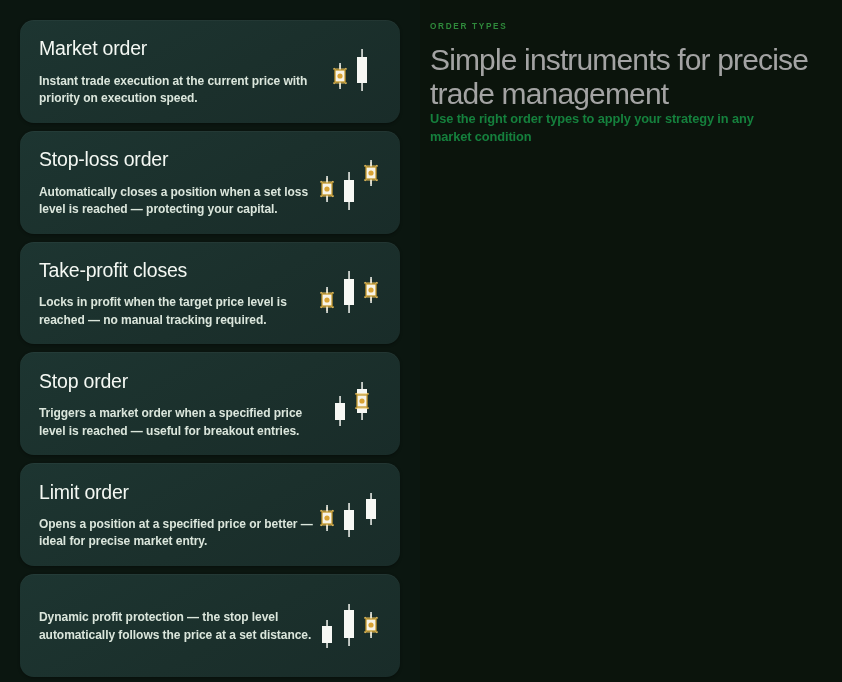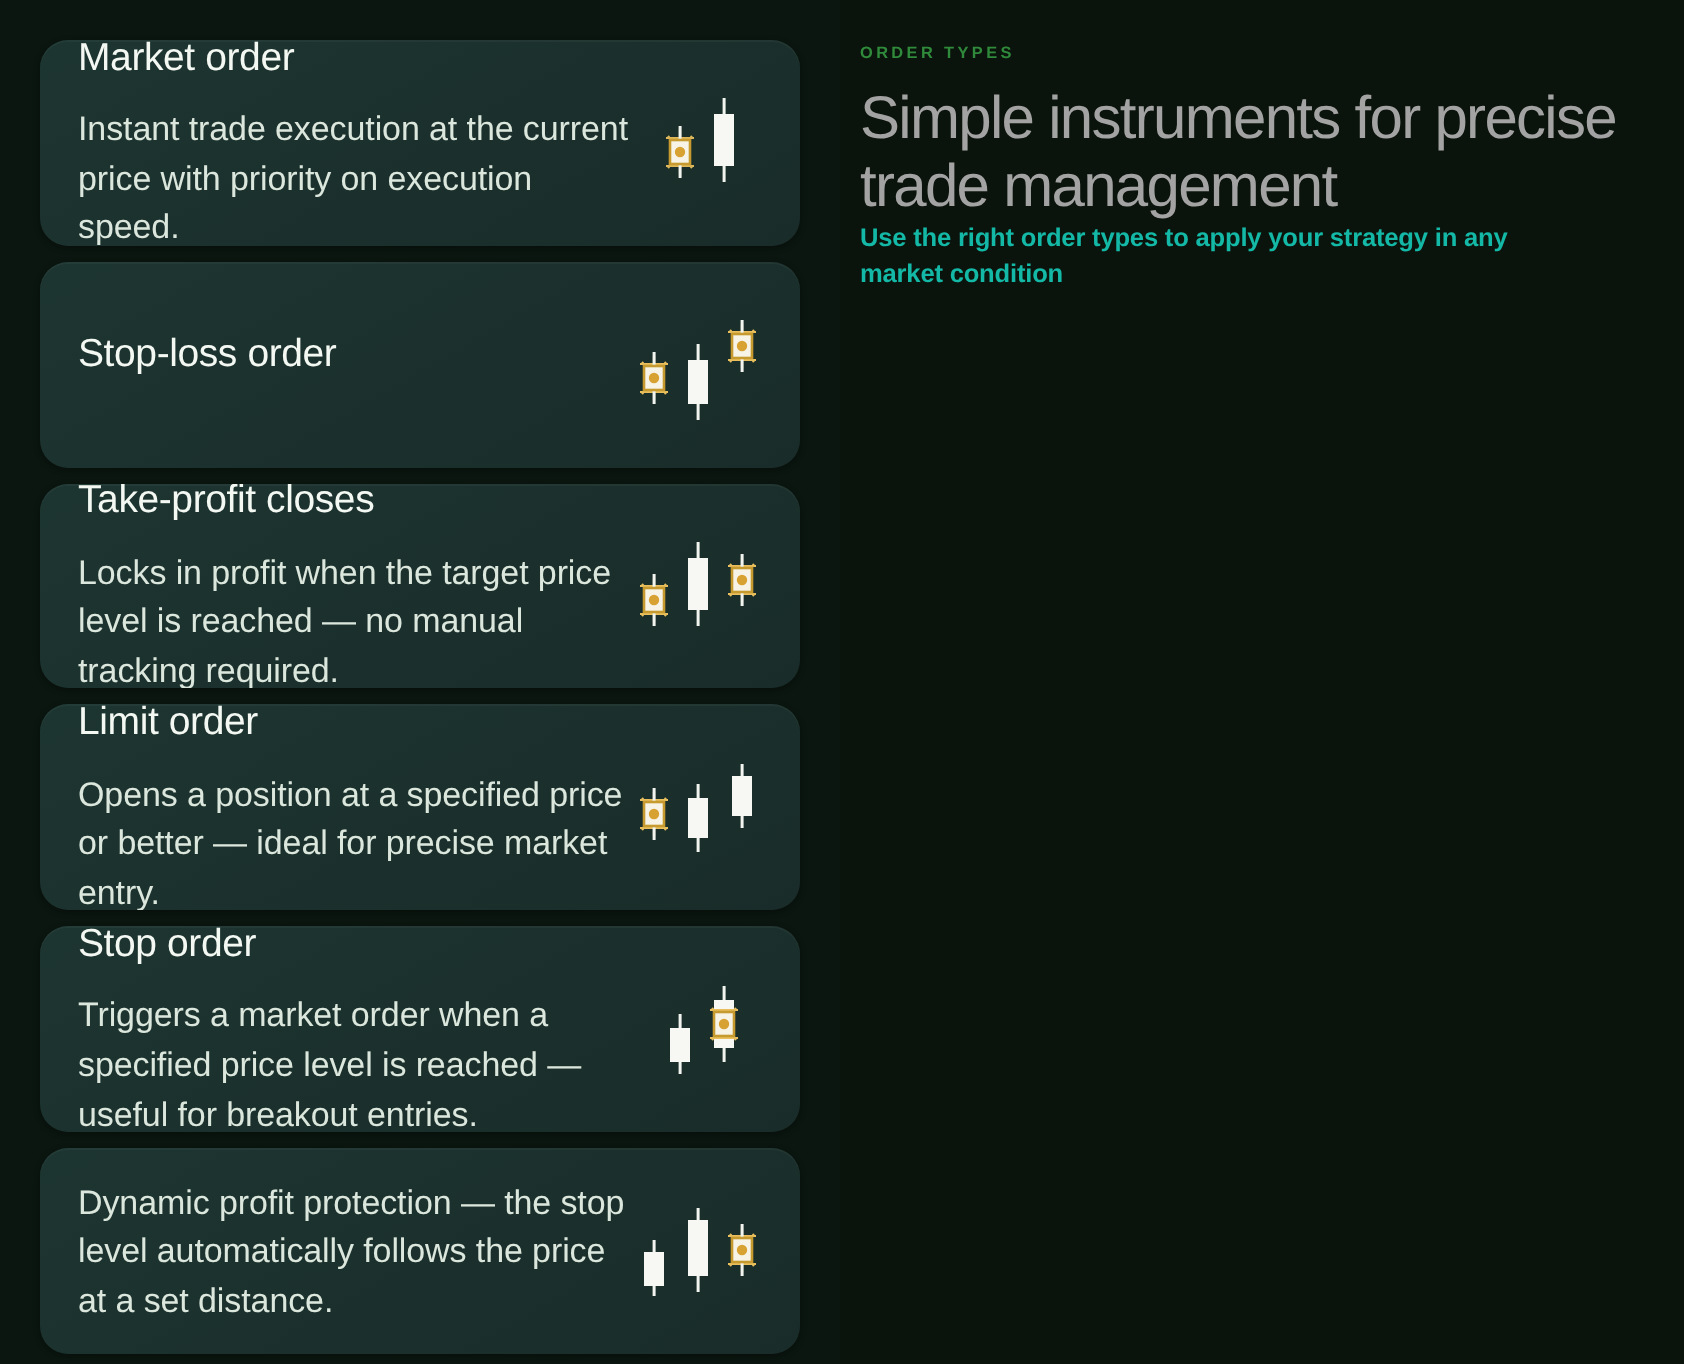--- a/index.html
+++ b/index.html
@@ -56,23 +56,23 @@
     font-size: 19.5px;
     line-height: 1.15;
     font-weight: 400;
     letter-spacing: -0.2px;
     color: #f4f8f3;
     margin-bottom: 13px;
     max-width: 290px;
   }
 
   .card-desc {
-    font-size: 17px;
+    font-size: 12px;
     line-height: 1.45;
-    font-weight: 400;
+    font-weight: 700;
     color: #dbe6dc;
     max-width: 278px;
     letter-spacing: -0.05px;
   }
 
   .card-icon {
     position: absolute;
     right: 14px;
     top: 50%;
     transform: translateY(-50%);
@@ -107,21 +107,21 @@
     font-weight: 400;
     letter-spacing: -0.85px;
     color: #a3a3a3;
     max-width: 380px;
   }
 
   #subhead {
     font-size: 12.8px;
     line-height: 1.42;
     font-weight: 700;
-    color: #14b8a6;
+    color: #15803d;
     max-width: 330px;
     letter-spacing: -0.1px;
   }
 </style>
 </head>
 <body>
 
 <div id="page">
 
   <div id="left-panel">
@@ -138,20 +138,21 @@
           <rect x="19" y="33" width="10" height="12" fill="#f7f3e6" stroke="#c69a2e" stroke-width="1.3"></rect>
           <circle cx="24" cy="39" r="2.6" fill="#d8a233"></circle>
           <rect x="45.3" y="12" width="1.5" height="42" fill="#f2f4ef"></rect>
           <rect x="41" y="20" width="10" height="26" fill="#f7f8f4"></rect>
         </svg>
       </div>
     </div>
 
     <div class="card">
       <div class="card-title">Stop-loss order</div>
+      <div class="card-desc">Automatically closes a position when a set loss level is reached — protecting your capital.</div>
       <div class="card-icon">
         <svg viewBox="0 0 70 68">
           <g stroke="#e9bf5e" stroke-width="1.1" fill="none">
             <path d="M11 30 L11 52 M4 34 L18 34 M4 48 L18 48 M5 33 L17 49 M17 33 L5 49"></path>
           </g>
           <rect x="10.3" y="28" width="1.5" height="26" fill="#f2f4ef"></rect>
           <rect x="6" y="35" width="10" height="12" fill="#f7f3e6" stroke="#c69a2e" stroke-width="1.3"></rect>
           <circle cx="11" cy="41" r="2.6" fill="#d8a233"></circle>
 
           <rect x="32.3" y="24" width="1.5" height="38" fill="#f2f4ef"></rect>
@@ -186,55 +187,55 @@
             <path d="M55 20 L55 42 M48 24 L62 24 M48 38 L62 38 M49 23 L61 39 M61 23 L49 39"></path>
           </g>
           <rect x="54.3" y="18" width="1.5" height="26" fill="#f2f4ef"></rect>
           <rect x="50" y="25" width="10" height="12" fill="#f7f3e6" stroke="#c69a2e" stroke-width="1.3"></rect>
           <circle cx="55" cy="31" r="2.6" fill="#d8a233"></circle>
         </svg>
       </div>
     </div>
 
     <div class="card">
+      <div class="card-title">Stop order</div>
+      <div class="card-desc">Triggers a market order when a specified price level is reached — useful for breakout entries.</div>
+      <div class="card-icon">
+        <svg viewBox="0 0 70 68">
+          <rect x="23.3" y="26" width="1.5" height="30" fill="#f2f4ef"></rect>
+          <rect x="19" y="33" width="10" height="17" fill="#f7f8f4"></rect>
+
+          <rect x="45.3" y="12" width="1.5" height="38" fill="#f2f4ef"></rect>
+          <rect x="41" y="19" width="10" height="24" fill="#f7f8f4"></rect>
+          <g stroke="#e9bf5e" stroke-width="1.1" fill="none">
+            <path d="M39 24 L53 24 M39 38 L53 38 M40 23 L52 39 M52 23 L40 39"></path>
+          </g>
+          <rect x="41" y="25" width="10" height="12" fill="#f7f3e6" stroke="#c69a2e" stroke-width="1.3"></rect>
+          <circle cx="46" cy="31" r="2.6" fill="#d8a233"></circle>
+        </svg>
+      </div>
+    </div>
+
+    <div class="card">
       <div class="card-title">Limit order</div>
       <div class="card-desc">Opens a position at a specified price or better — ideal for precise market entry.</div>
       <div class="card-icon">
         <svg viewBox="0 0 70 68">
           <g stroke="#e9bf5e" stroke-width="1.1" fill="none">
             <path d="M11 26 L11 48 M4 30 L18 30 M4 44 L18 44 M5 29 L17 45 M17 29 L5 45"></path>
           </g>
           <rect x="10.3" y="24" width="1.5" height="26" fill="#f2f4ef"></rect>
           <rect x="6" y="31" width="10" height="12" fill="#f7f3e6" stroke="#c69a2e" stroke-width="1.3"></rect>
           <circle cx="11" cy="37" r="2.6" fill="#d8a233"></circle>
 
           <rect x="32.3" y="22" width="1.5" height="34" fill="#f2f4ef"></rect>
           <rect x="28" y="29" width="10" height="20" fill="#f7f8f4"></rect>
 
           <rect x="54.3" y="12" width="1.5" height="32" fill="#f2f4ef"></rect>
           <rect x="50" y="18" width="10" height="20" fill="#f7f8f4"></rect>
-        </svg>
-      </div>
-    </div>
-
-    <div class="card">
-      <div class="card-title">Stop order</div>
-      <div class="card-desc">Triggers a market order when a specified price level is reached — useful for breakout entries.</div>
-      <div class="card-icon">
-        <svg viewBox="0 0 70 68">
-          <rect x="23.3" y="26" width="1.5" height="30" fill="#f2f4ef"></rect>
-          <rect x="19" y="33" width="10" height="17" fill="#f7f8f4"></rect>
-
-          <rect x="45.3" y="12" width="1.5" height="38" fill="#f2f4ef"></rect>
-          <rect x="41" y="19" width="10" height="24" fill="#f7f8f4"></rect>
-          <g stroke="#e9bf5e" stroke-width="1.1" fill="none">
-            <path d="M39 24 L53 24 M39 38 L53 38 M40 23 L52 39 M52 23 L40 39"></path>
-          </g>
-          <rect x="41" y="25" width="10" height="12" fill="#f7f3e6" stroke="#c69a2e" stroke-width="1.3"></rect>
-          <circle cx="46" cy="31" r="2.6" fill="#d8a233"></circle>
         </svg>
       </div>
     </div>
 
     <div class="card">
       <div class="card-desc">Dynamic profit protection — the stop level automatically follows the price at a set distance.</div>
       <div class="card-icon">
         <svg viewBox="0 0 70 68">
           <rect x="10.3" y="28" width="1.5" height="28" fill="#f2f4ef"></rect>
           <rect x="6" y="34" width="10" height="17" fill="#f7f8f4"></rect>

